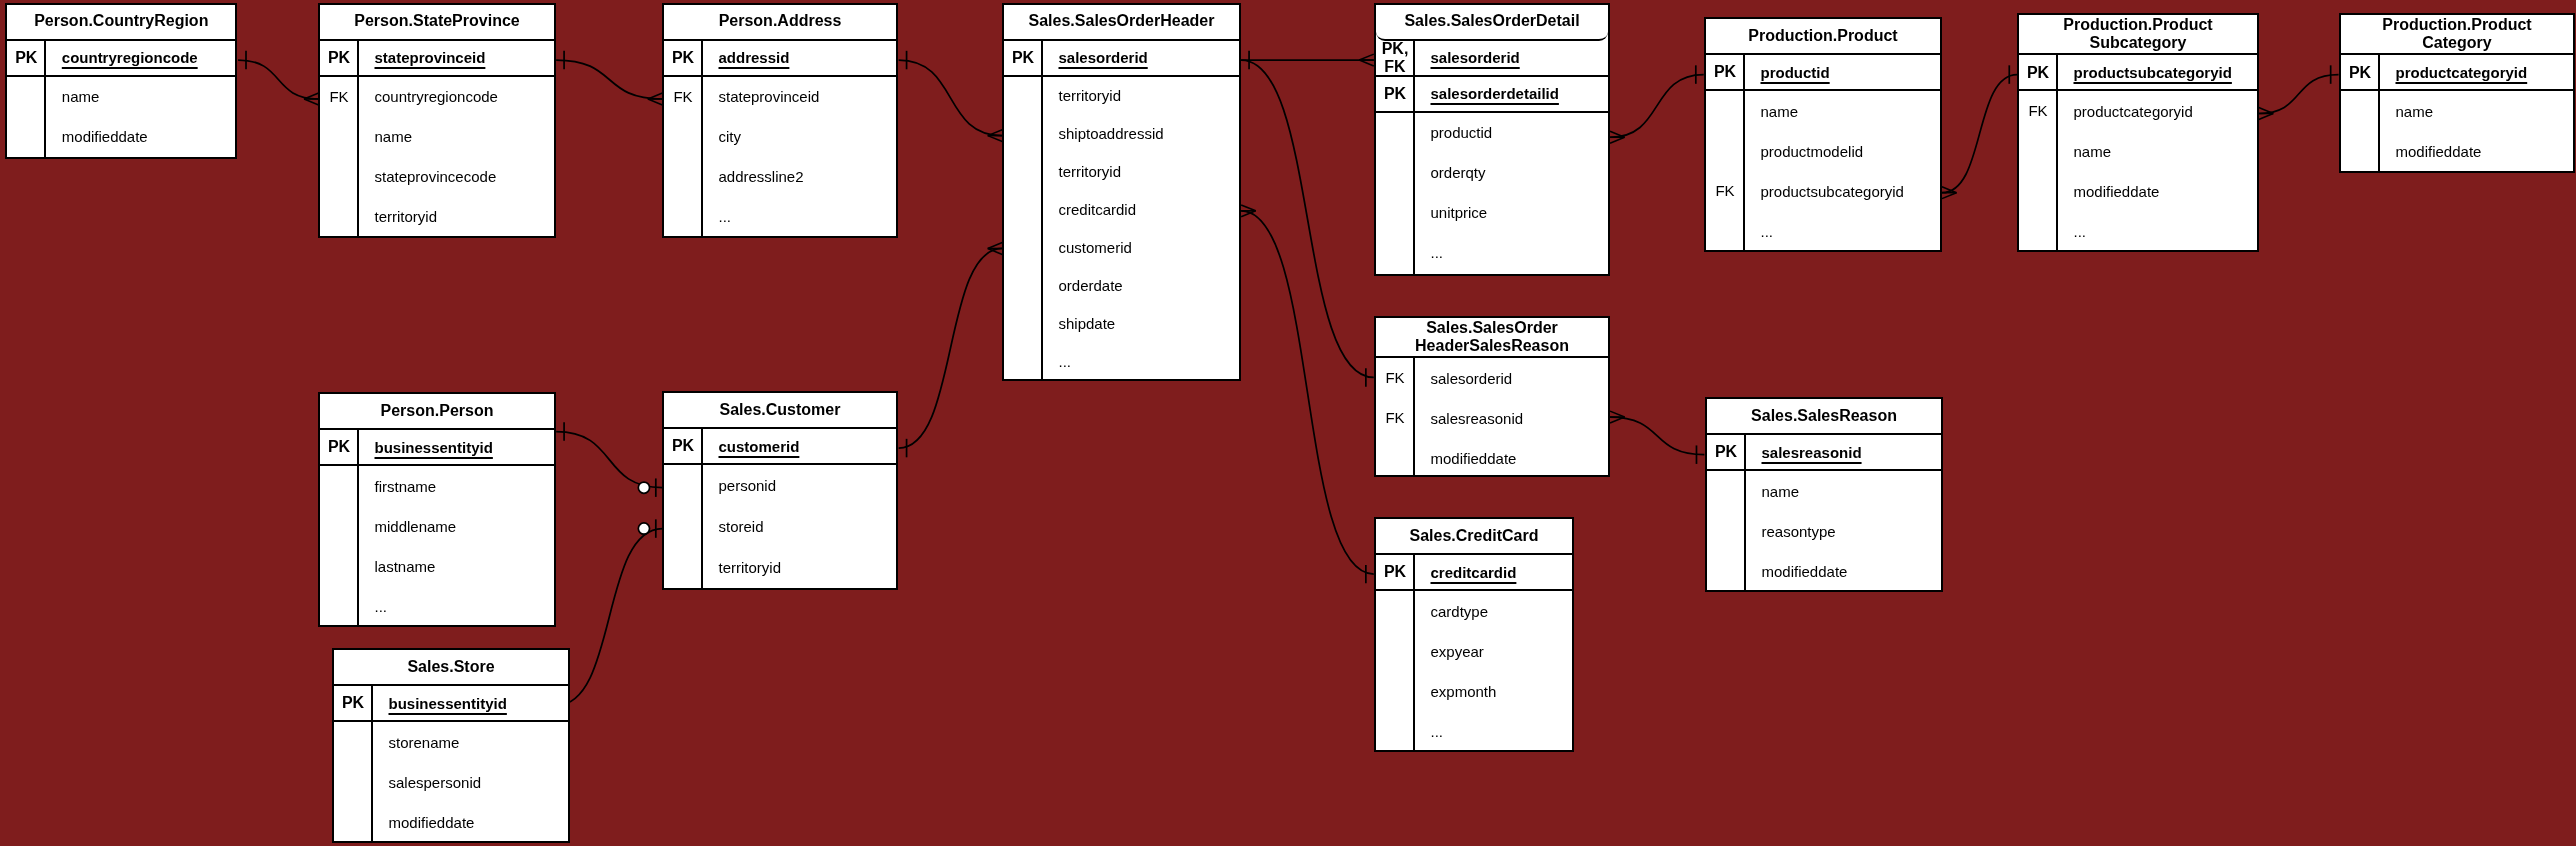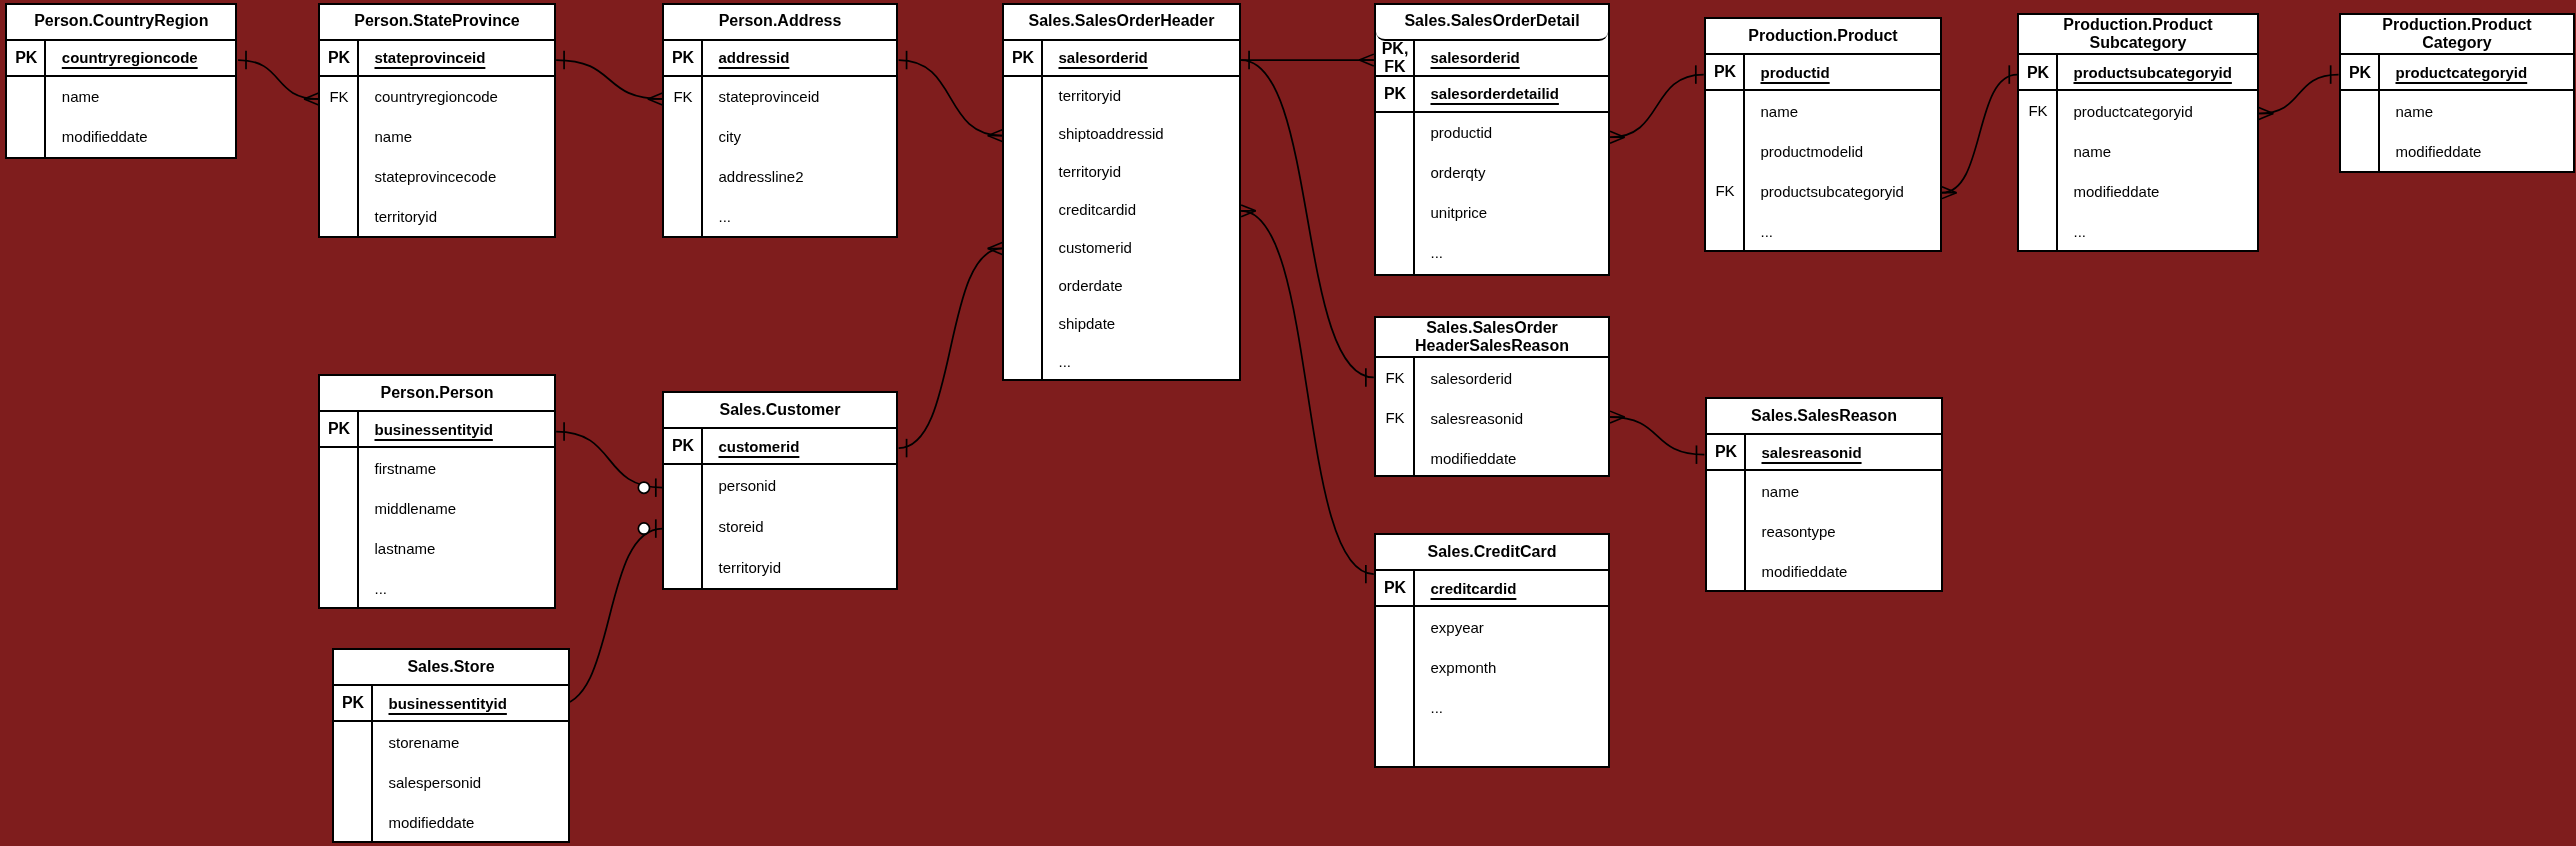--- a/index.html
+++ b/index.html
@@ -366,21 +366,21 @@
       <div class="row" style="height: 40px;">
         <span class="ktag"></span>
         <span class="flabel">name</span>
       </div>
       <div class="row" style="height: 40px;">
         <span class="ktag"></span>
         <span class="flabel">modifieddate</span>
       </div>
       <div class="kdivider" style="left: 37px; top: 40px; height: 118px;"></div>
     </div>
-    <div class="tbl" style="left: 318px; top: 374px; width: 238px; height: 235px;">
+    <div class="tbl" style="left: 318px; top: 392px; width: 238px; height: 235px;">
       <div class="ttl" style="height: 36px;">
         <span>Person.Person</span>
       </div>
       <div class="row keyrow" style="height: 36px;">
         <span class="ktag bold">PK</span>
         <span class="flabel pk">businessentityid</span>
       </div>
       <div class="row" style="height: 40px;">
         <span class="ktag"></span>
         <span class="flabel">firstname</span>
@@ -477,27 +477,31 @@
       <div class="row" style="height: 40px;">
         <span class="ktag"></span>
         <span class="flabel">reasontype</span>
       </div>
       <div class="row" style="height: 40px;">
         <span class="ktag"></span>
         <span class="flabel">modifieddate</span>
       </div>
       <div class="kdivider" style="left: 37px; top: 36px; height: 157px;"></div>
     </div>
-    <div class="tbl" style="left: 1374px; top: 517px; width: 236px; height: 235px; margin-top: 16px;">
+    <div class="tbl" style="left: 1374px; top: 517px; width: 200px; height: 235px;">
       <div class="ttl" style="height: 36px;">
         <span>Sales.CreditCard</span>
       </div>
       <div class="row keyrow" style="height: 36px;">
         <span class="ktag bold">PK</span>
         <span class="flabel pk">creditcardid</span>
+      </div>
+      <div class="row" style="height: 40px;">
+        <span class="ktag"></span>
+        <span class="flabel">cardtype</span>
       </div>
       <div class="row" style="height: 40px;">
         <span class="ktag"></span>
         <span class="flabel">expyear</span>
       </div>
       <div class="row" style="height: 40px;">
         <span class="ktag"></span>
         <span class="flabel">expmonth</span>
       </div>
       <div class="row" style="height: 40px;">

